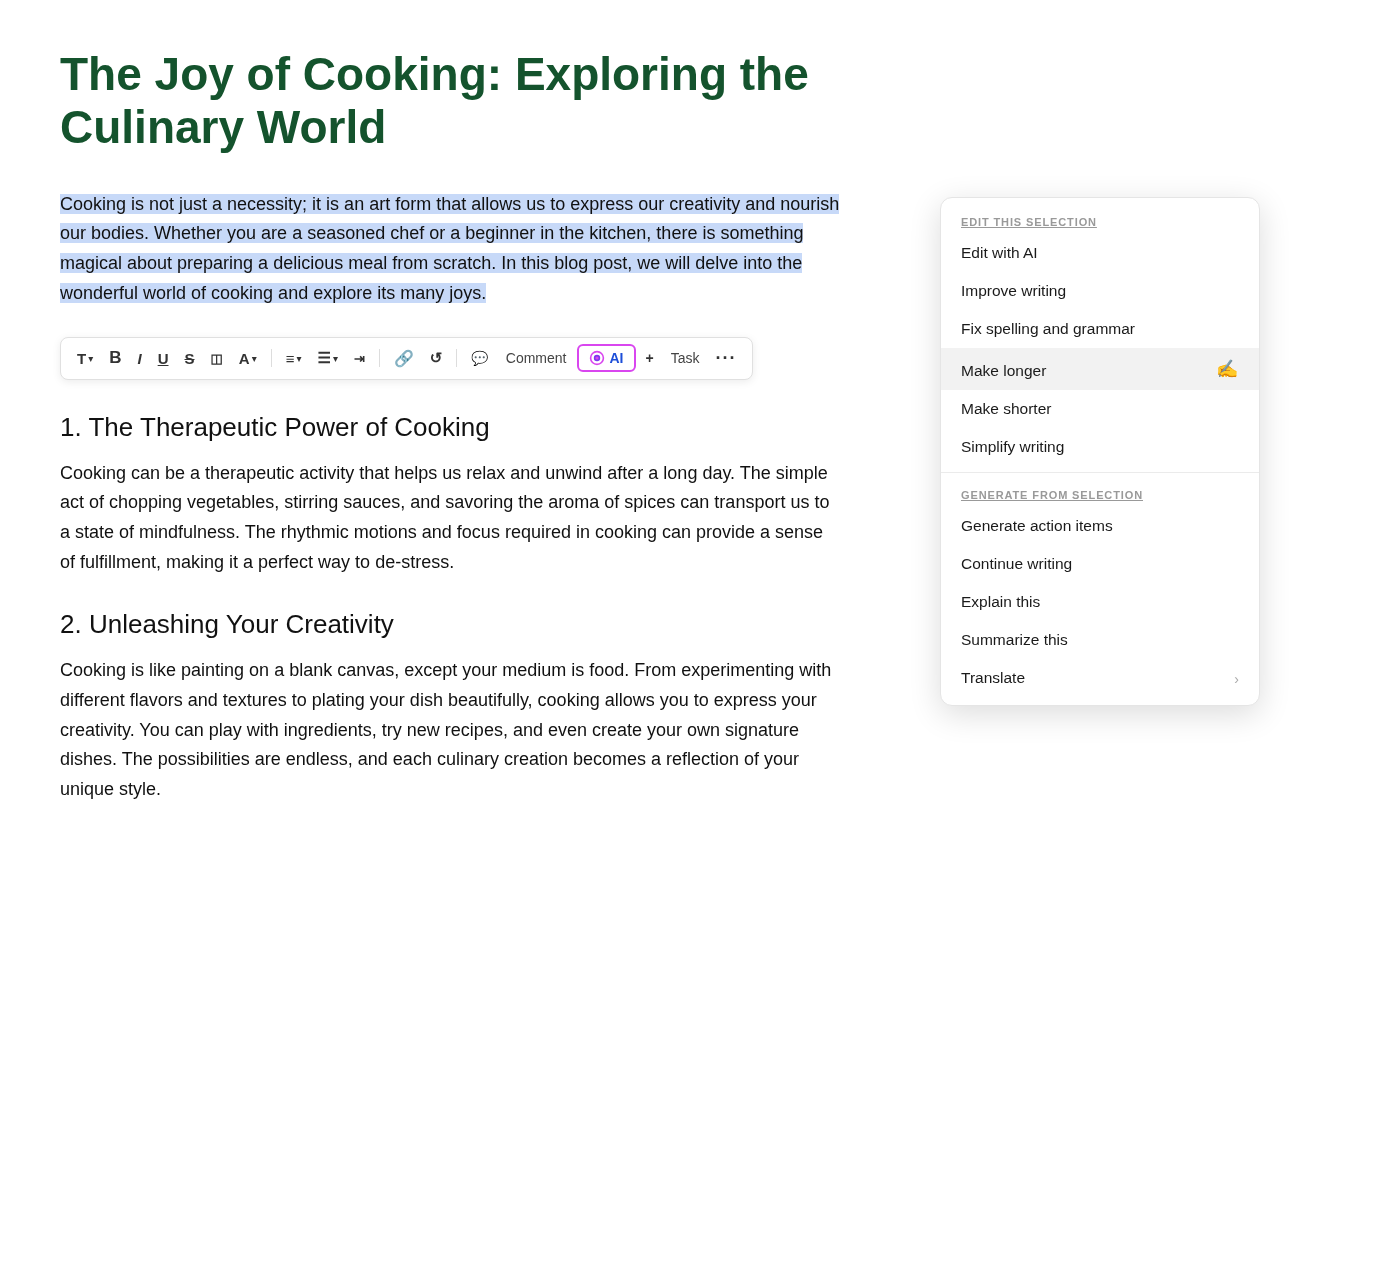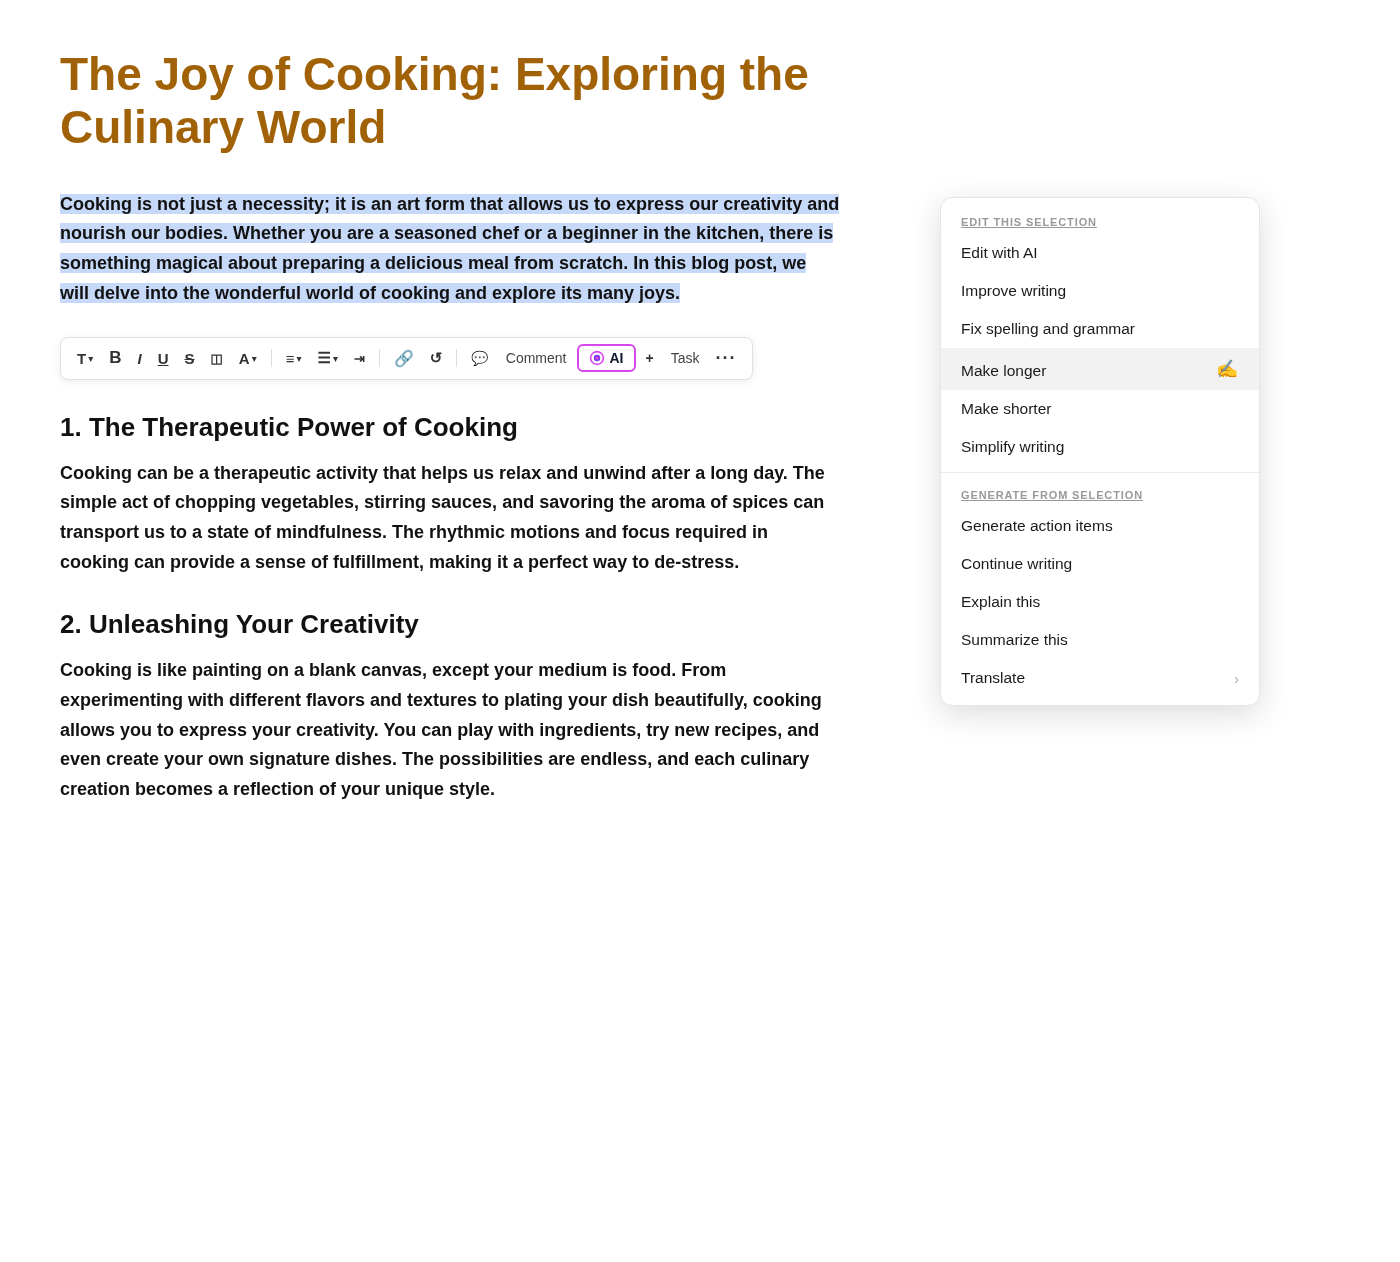--- a/index.html
+++ b/index.html
@@ -16,37 +16,36 @@
     .editor-area {
       padding: 48px 60px 48px 60px;
       max-width: 900px;
     }
 
     .doc-title {
       font-size: 46px;
       font-weight: 800;
       line-height: 1.15;
       margin-bottom: 36px;
-      color: #a16207;
+      color: #14532d;
     }
 
     .selected-text {
       background-color: #c7d9f8;
       display: inline;
       line-height: 1.65;
       font-size: 18px;
       color: #111;
     }
 
     .paragraph {
       font-size: 18px;
       line-height: 1.65;
       color: #111;
       margin-bottom: 28px;
-      font-weight: bold;
     }
 
     
     .toolbar-wrapper {
       position: relative;
       margin: 14px 0 28px 0;
     }
 
     .toolbar {
       display: inline-flex;
@@ -95,31 +94,31 @@
       display: inline-flex;
       align-items: center;
       gap: 5px;
       padding: 4px 10px;
       border: 2px solid #d946ef;
       border-radius: 6px;
       background: #fff;
       cursor: pointer;
       font-size: 14px;
       font-weight: 600;
-      color: #0f172a;
+      color: #1d4ed8;
     }
 
     .ai-icon {
       width: 16px;
       height: 16px;
     }
 
     .section-heading {
       font-size: 26px;
-      font-weight: 700;
+      font-weight: 400;
       margin: 32px 0 16px 0;
       color: #111;
     }
 
     
     .dropdown-menu {
       position: absolute;
       right: -420px;
       top: -140px;
       width: 320px;

